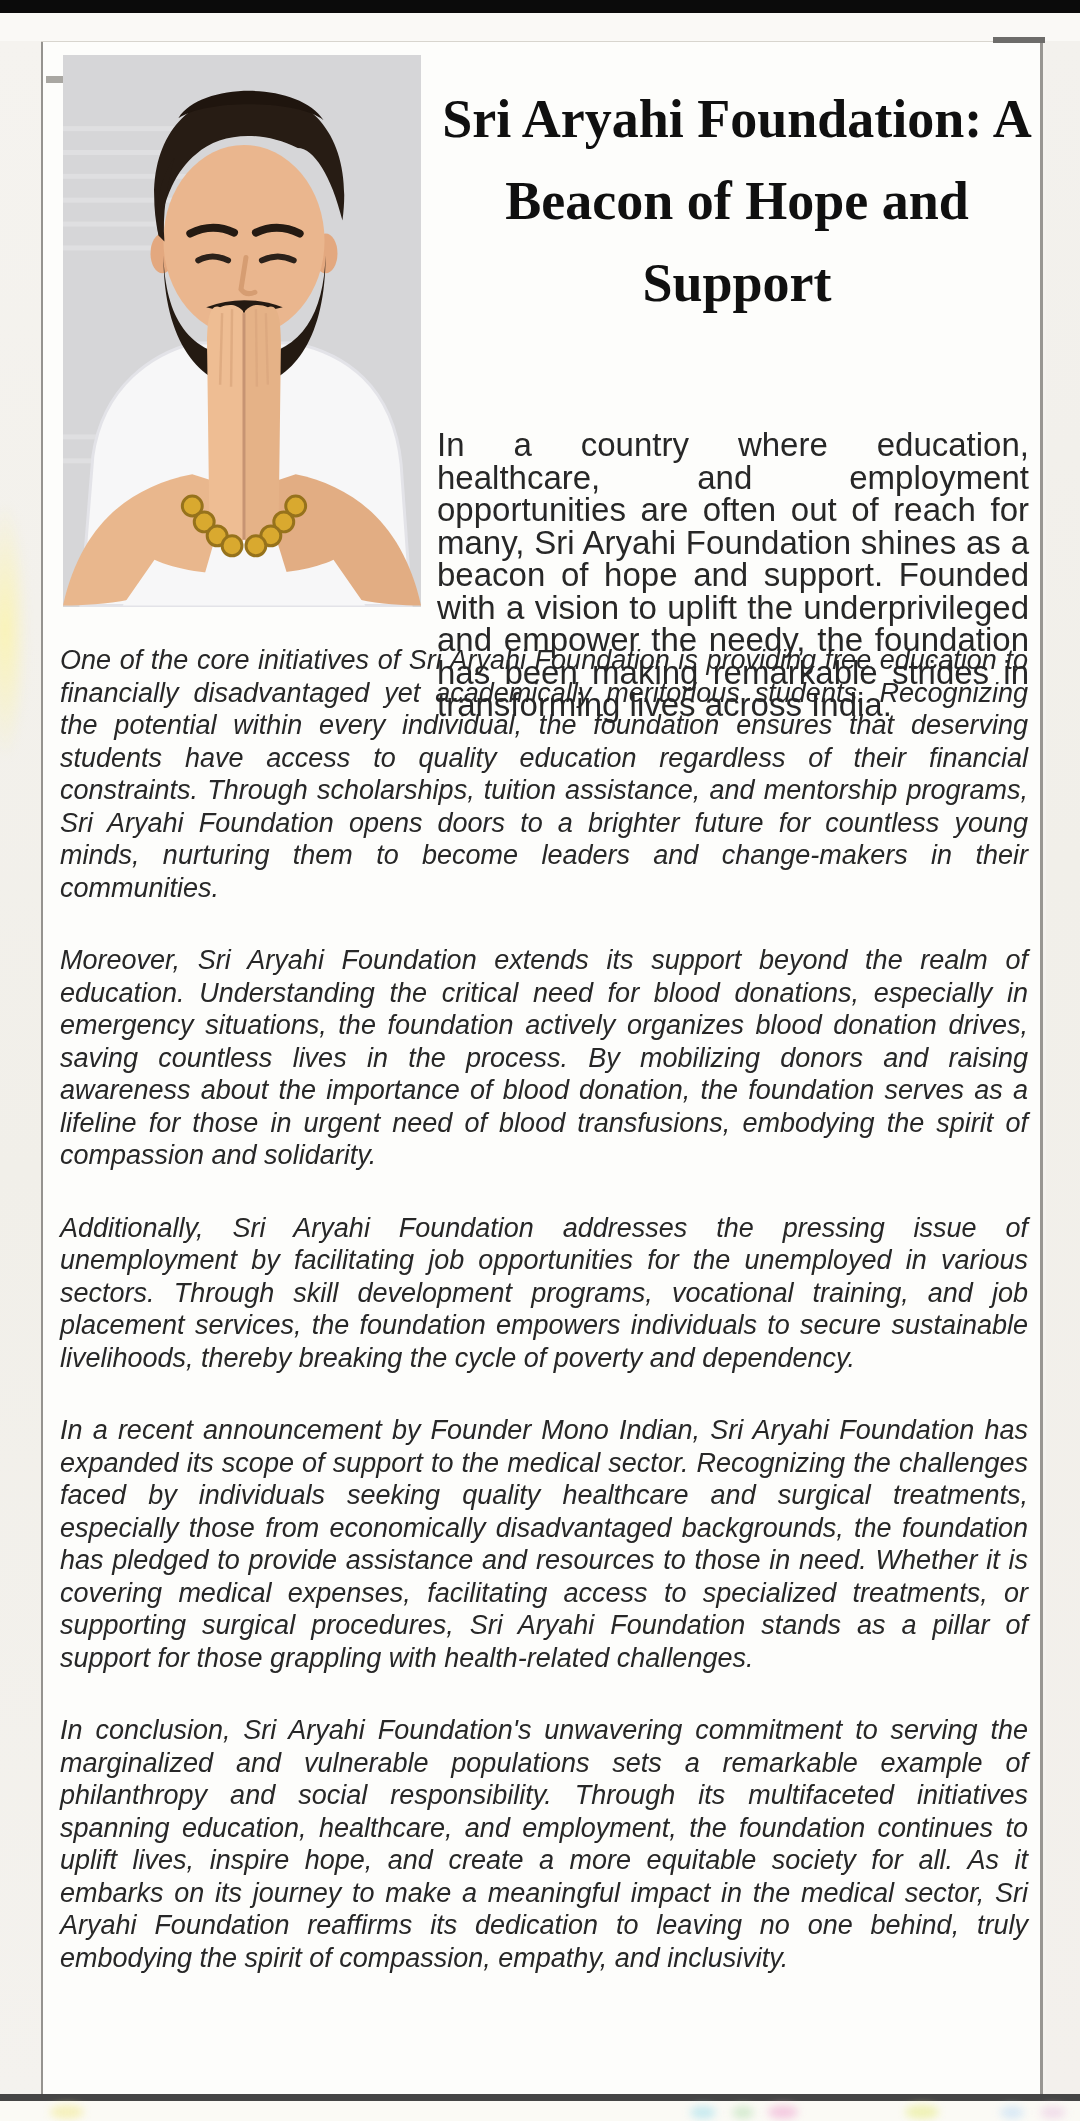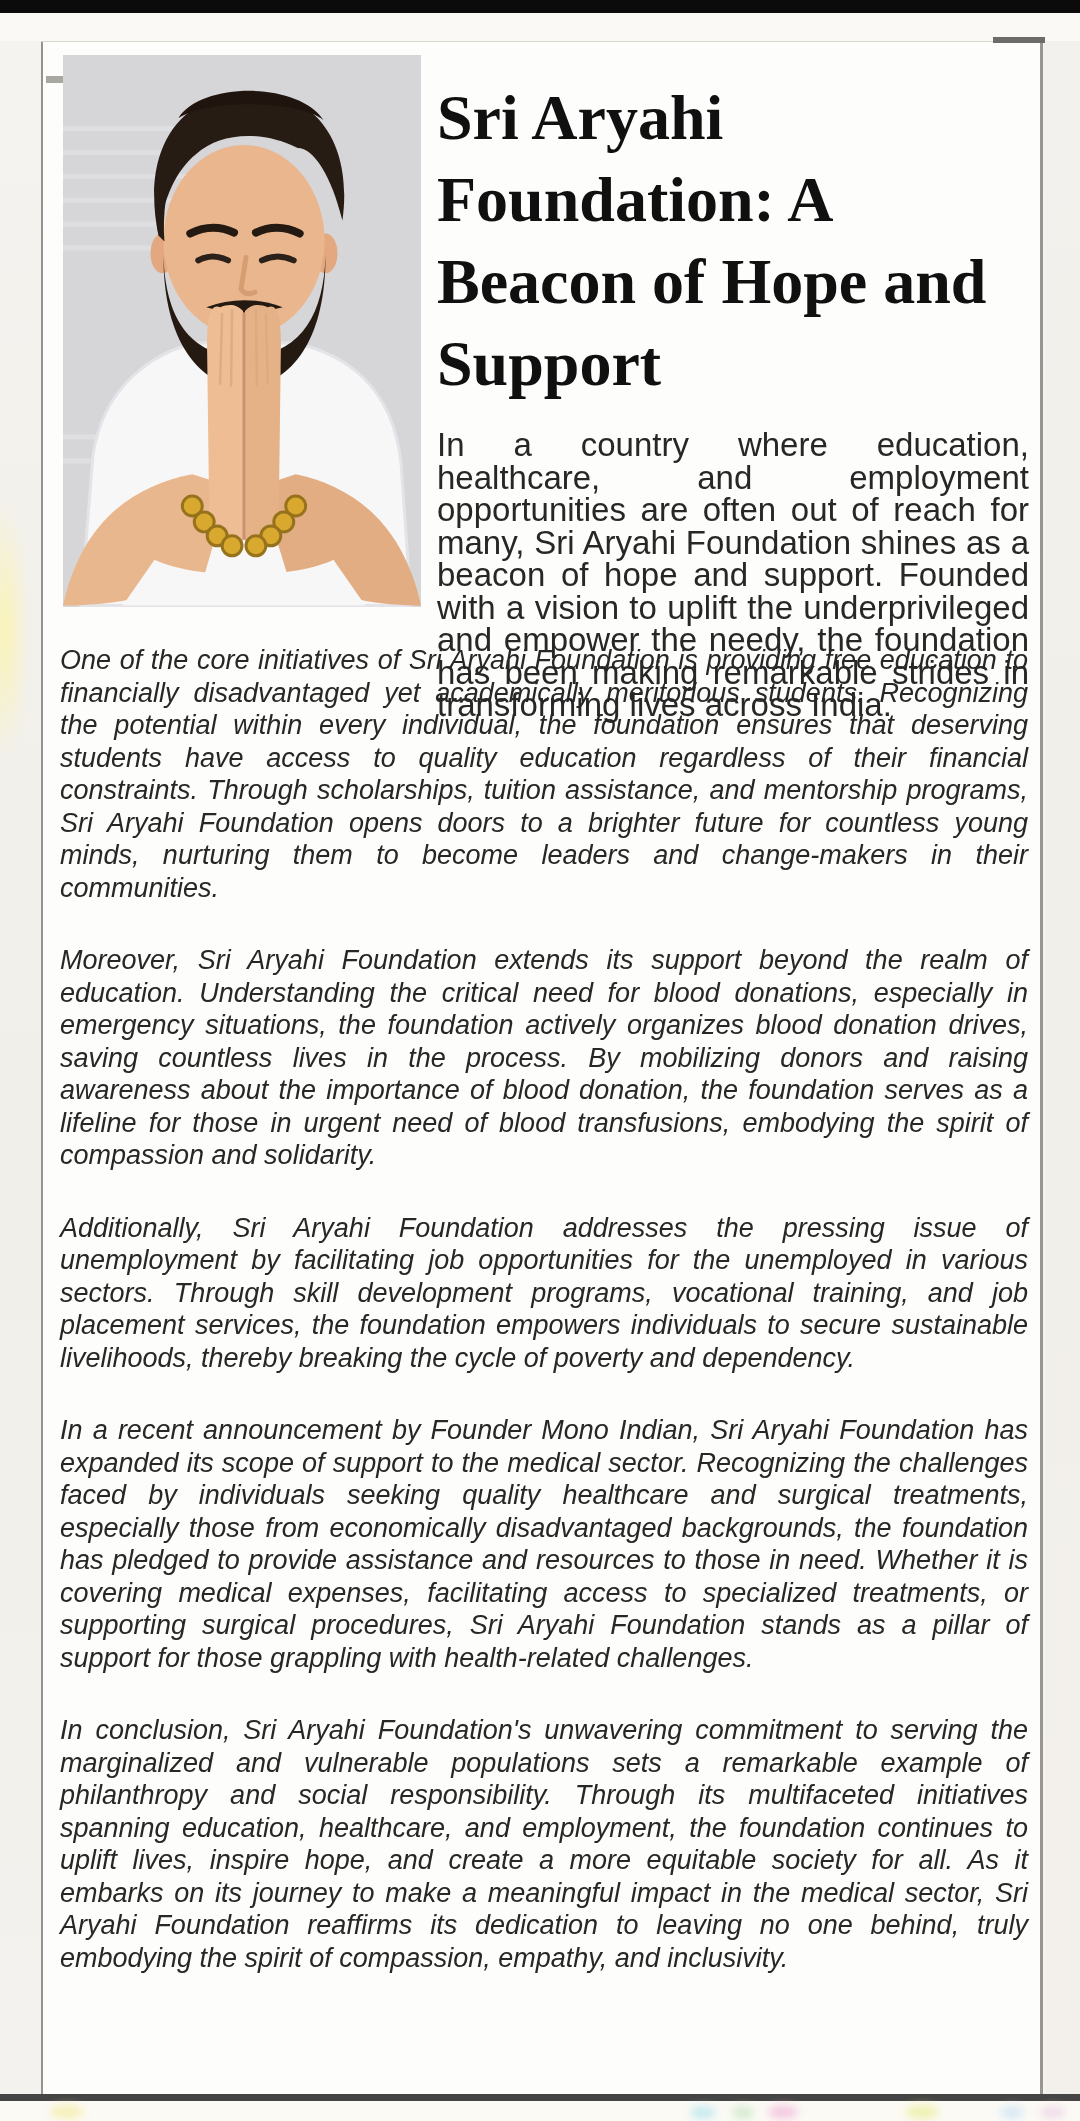--- a/index.html
+++ b/index.html
@@ -22,23 +22,23 @@
   .glow-left{
     position:absolute;left:-18px;top:500px;width:46px;height:260px;border-radius:50%;
     background:radial-gradient(closest-side,#faf3b4,rgba(250,243,180,0));
     filter:blur(4px);
   }
   .photo{
     position:absolute;left:63px;top:55px;width:358px;height:552px;
     background:#d6d6d8;overflow:hidden;
   }
   .title{
-    position:absolute;left:437px;top:34px;width:600px;
+    position:absolute;left:437px;top:42px;width:600px;
     font-family:"Liberation Serif", serif;font-weight:700;
-    font-size:64px;line-height:82px;color:#101010;letter-spacing:0px;
+    font-size:54px;line-height:82px;color:#101010;letter-spacing:0px;text-align:center;
   }
   .intro{
     position:absolute;left:437px;top:396px;width:592px;
     font-size:33px;line-height:32.5px;color:#272727;
     text-align:justify;
   }
   .bodycol{
     position:absolute;left:60px;top:630px;width:968px;
     font-size:27px;line-height:32.5px;color:#272727;
     text-align:justify;

